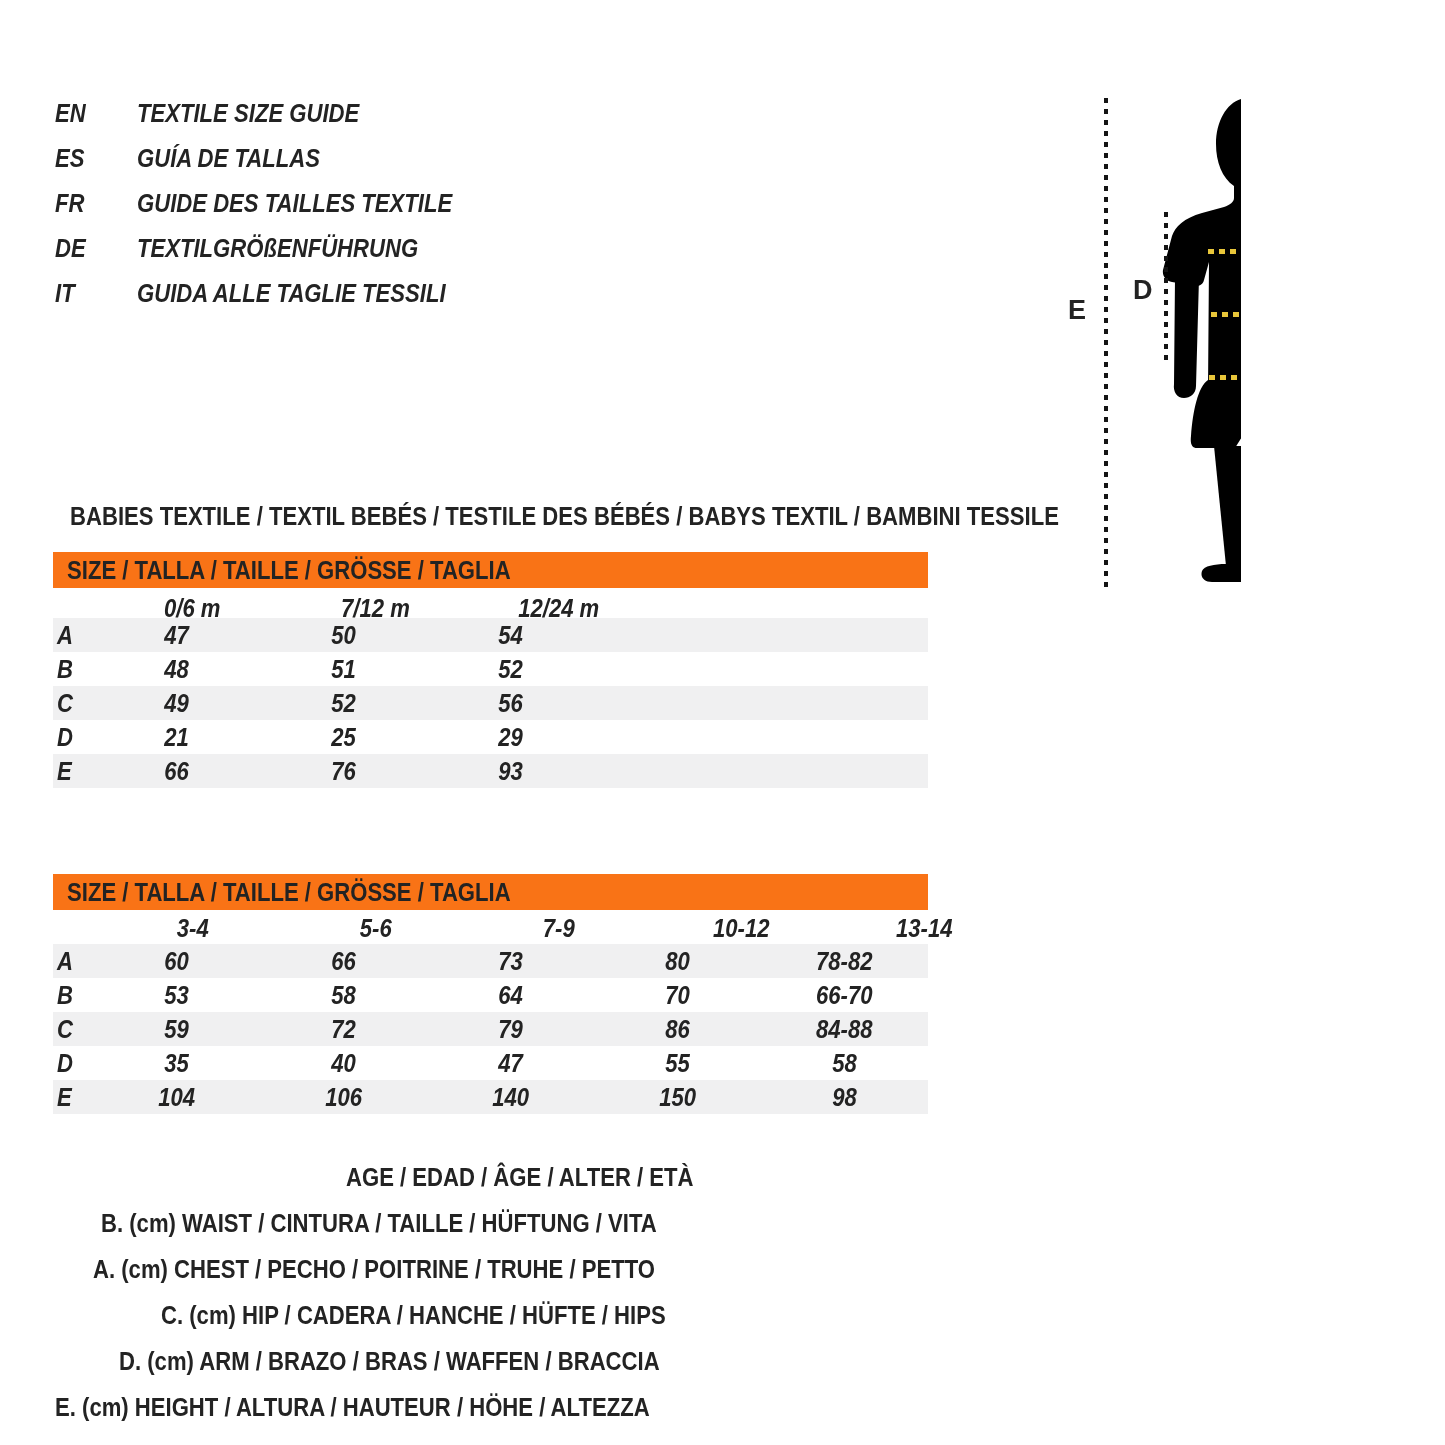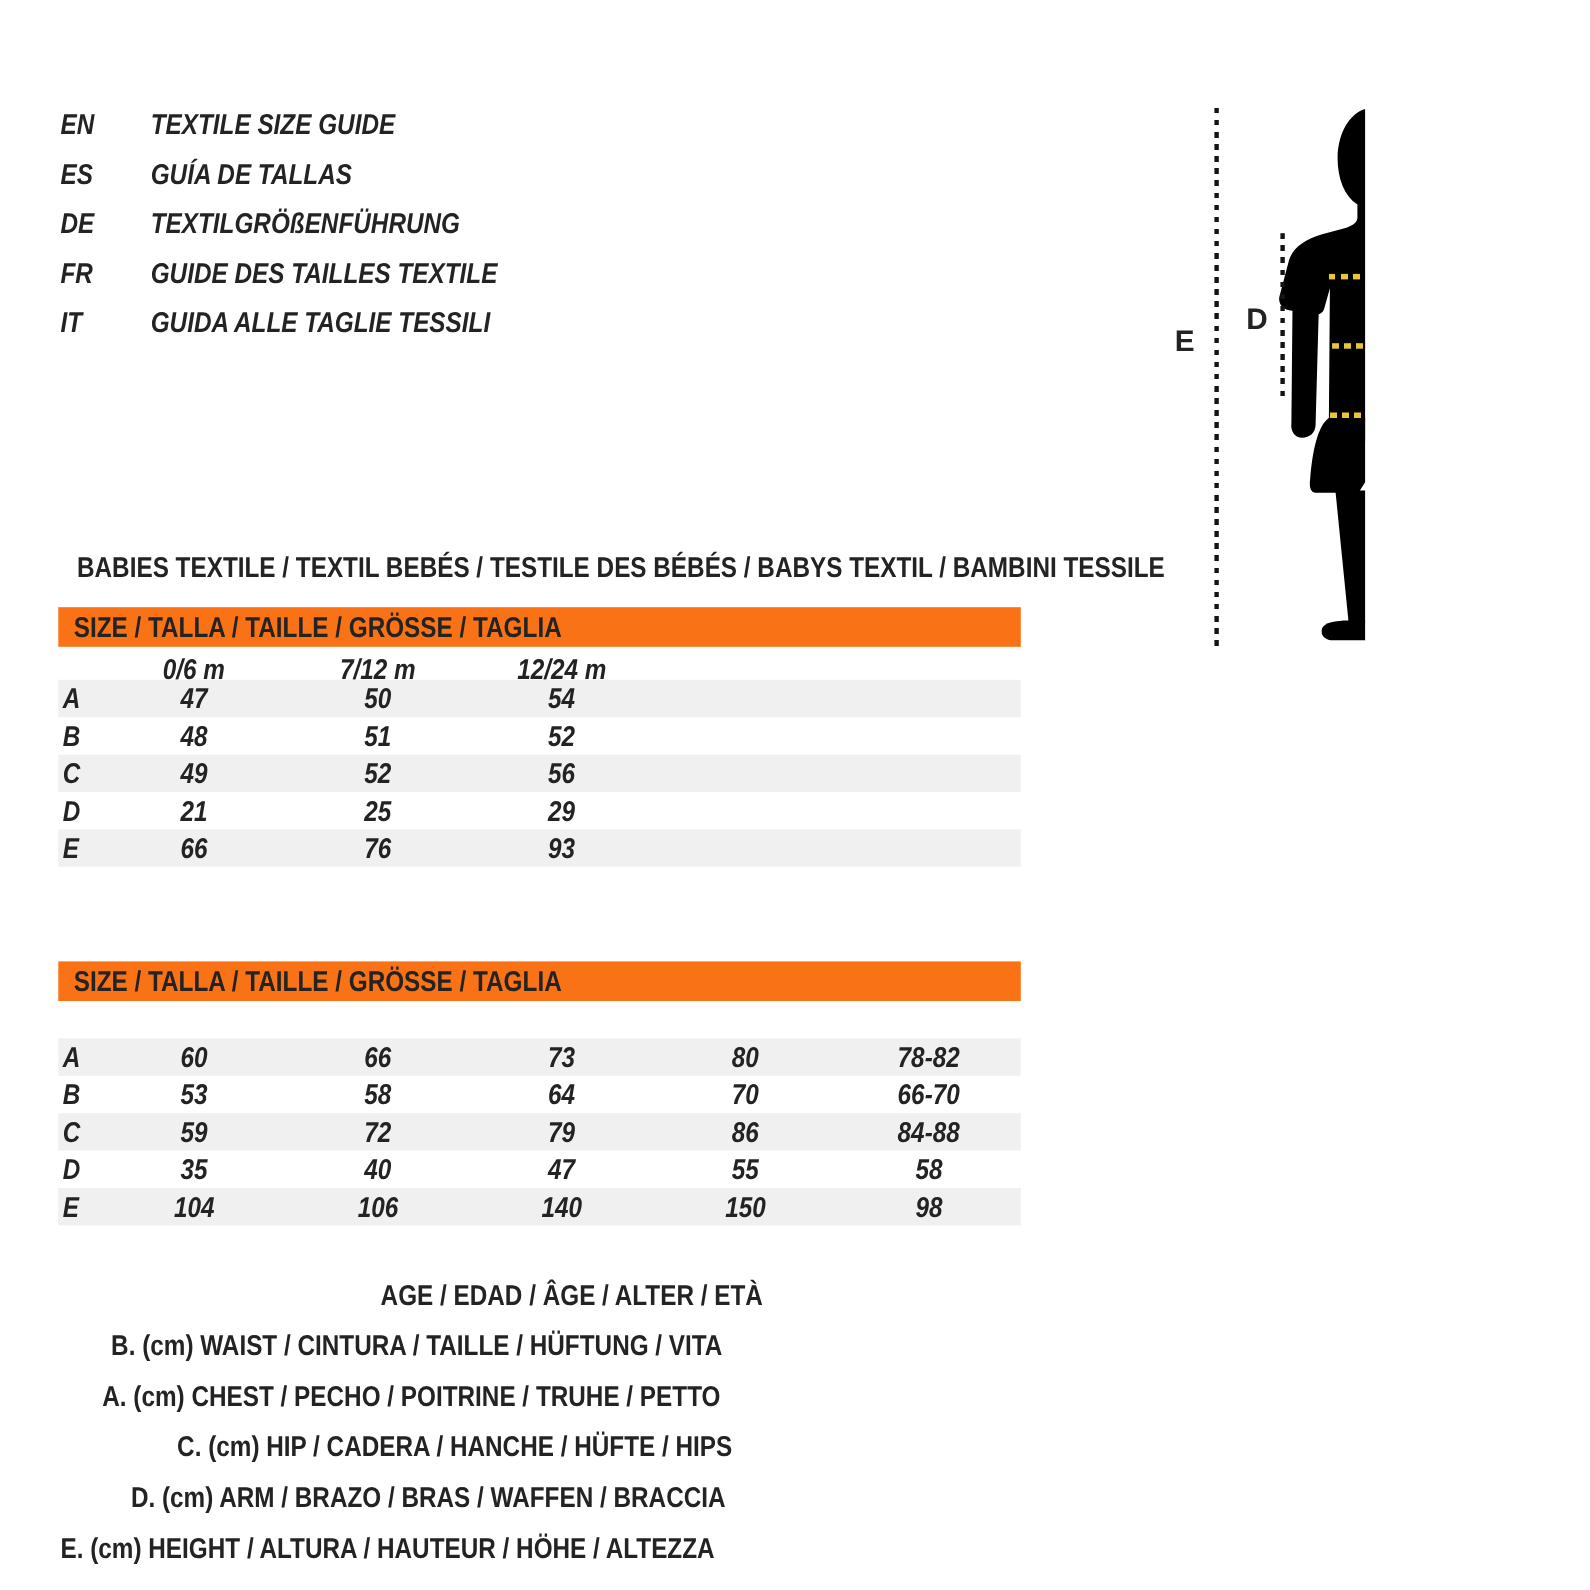--- a/index.html
+++ b/index.html
@@ -44,21 +44,21 @@
 
   
   .sec-title { position:absolute; left:70px; font-size:26px; line-height:26px; }
   #t0-title { top:483px; }
   #t1-title { top:803px; }
   .sizebar { position:absolute; left:53px; width:875px; height:36px; background:#f97316;
              font-size:26px; display:flex; align-items:center; padding-left:14px; }
   #t0-bar { top:532px; }
   #t1-bar { top:854px; }
   .colhead { position:absolute; left:53px; width:875px; height:26px; display:flex;
-             align-items:center; font-size:26px; }
+             align-items:center; font-size:26px;gap:16px; }
   #t0-cols { top:575px; }
   #t1-cols { top:895px; }
   .trows { position:absolute; left:53px; width:875px; }
   #t0-rows { top:598px; }
   #t1-rows { top:924px; }
   .trow { display:flex; height:34px; align-items:center; font-size:26px; }
   .trow:nth-child(odd) { background:#f0f0f1; }
   .rl   { width:40px; flex:0 0 40px; padding-left:4px; }
   .cell { width:167px; flex:0 0 167px; text-align:center; }
 
@@ -74,26 +74,26 @@
   <section class="langs">
     <div class="lang-row">
       <span class="code"><i class="sx">EN</i></span>
       <span><i class="sx">TEXTILE SIZE GUIDE</i></span>
     </div>
     <div class="lang-row">
       <span class="code"><i class="sx">ES</i></span>
       <span><i class="sx">GUÍA DE TALLAS</i></span>
     </div>
     <div class="lang-row">
+      <span class="code"><i class="sx">FR</i></span>
+      <span><i class="sx">GUIDE DES TAILLES TEXTILE</i></span>
+    </div>
+    <div class="lang-row">
       <span class="code"><i class="sx">DE</i></span>
       <span><i class="sx">TEXTILGRÖßENFÜHRUNG</i></span>
-    </div>
-    <div class="lang-row">
-      <span class="code"><i class="sx">FR</i></span>
-      <span><i class="sx">GUIDE DES TAILLES TEXTILE</i></span>
     </div>
     <div class="lang-row">
       <span class="code"><i class="sx">IT</i></span>
       <span><i class="sx">GUIDA ALLE TAGLIE TESSILI</i></span>
     </div>
   </section>
 
   <svg class="boy" viewBox="0 0 250 500" aria-hidden="true">
     <path d="M118,8 C140,8 156,28 156,54 C156,72 150,88 138,96 L138,108 C138,112 142,115 148,117
          L170,123 C188,128 197,137 200,146 L209,180 C210,186 206,191 200,192 L176,196
@@ -167,20 +167,28 @@
       <span class="rl"><i class="sx">E</i></span>
       <span class="cell"><i class="sxc">66</i></span>
       <span class="cell"><i class="sxc">76</i></span>
       <span class="cell"><i class="sxc">93</i></span>
     </div>
   </div>
 
   <div id="t1-bar" class="sizebar">
     <span class="sx">SIZE / TALLA / TAILLE / GRÖSSE / TAGLIA</span>
   </div>
+  <div id="t1-cols" class="colhead">
+    <span class="rl"></span>
+    <span class="cell"><i class="sxc">3-4</i></span>
+    <span class="cell"><i class="sxc">5-6</i></span>
+    <span class="cell"><i class="sxc">7-9</i></span>
+    <span class="cell"><i class="sxc">10-12</i></span>
+    <span class="cell"><i class="sxc">13-14</i></span>
+  </div>
   <div id="t1-rows" class="trows">
     <div class="trow">
       <span class="rl"><i class="sx">A</i></span>
       <span class="cell"><i class="sxc">60</i></span>
       <span class="cell"><i class="sxc">66</i></span>
       <span class="cell"><i class="sxc">73</i></span>
       <span class="cell"><i class="sxc">80</i></span>
       <span class="cell"><i class="sxc">78-82</i></span>
     </div>
     <div class="trow">

